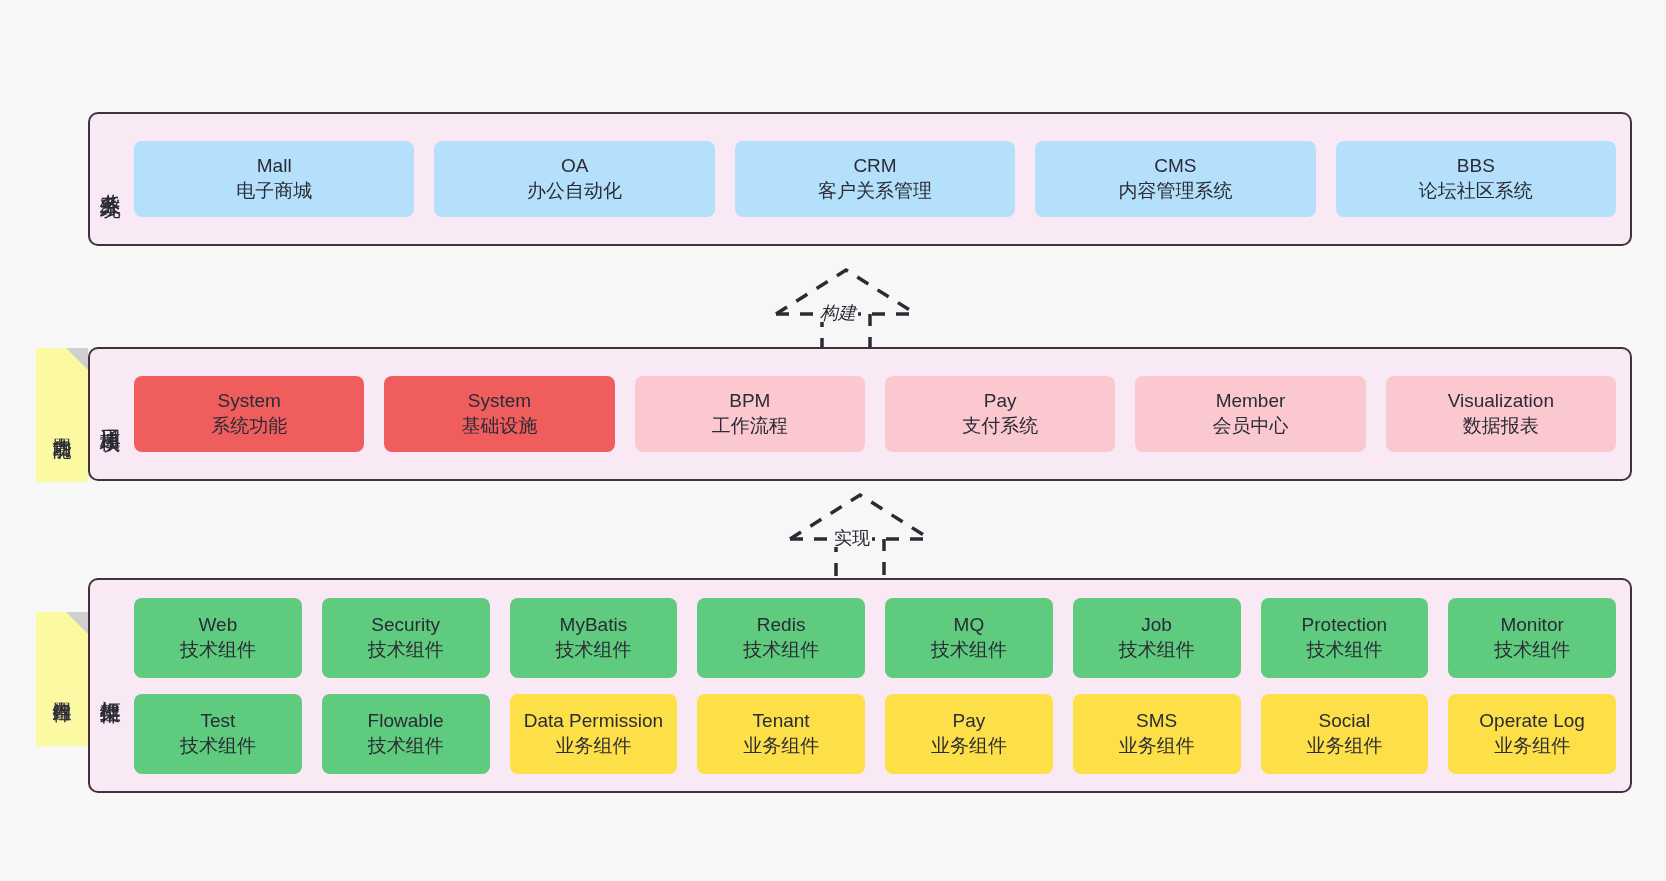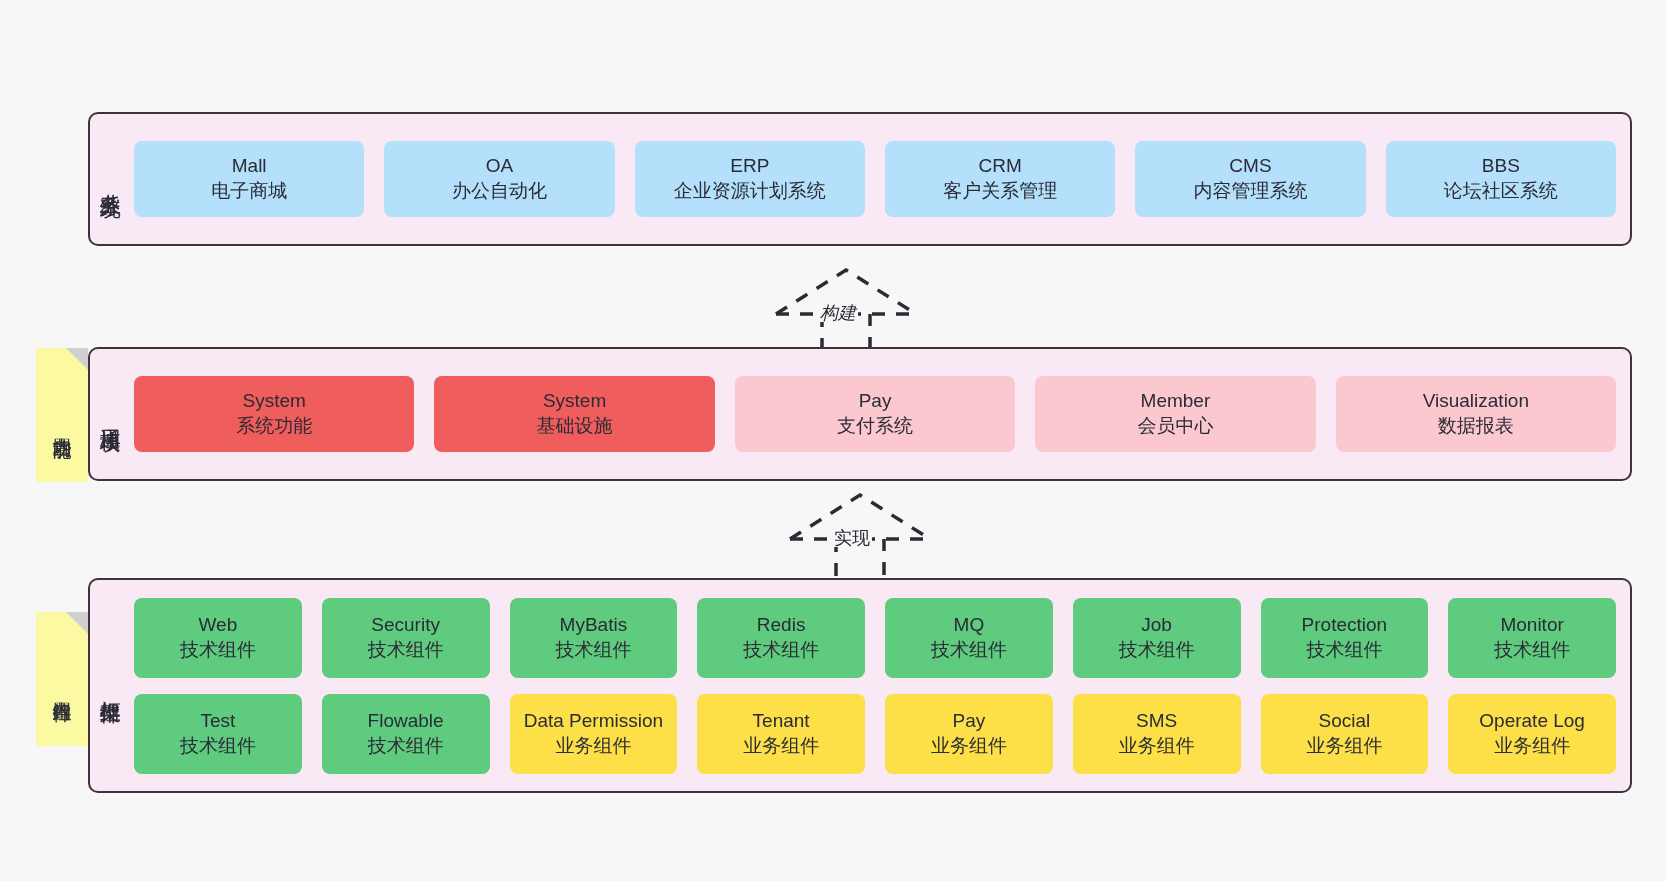--- a/index.html
+++ b/index.html
@@ -142,24 +142,20 @@
       <div class="row">
         <div class="cell c-blue">
           <span class="en">Mall</span>
           <span class="cn">电子商城</span>
         </div>
         <div class="cell c-blue">
           <span class="en">OA</span>
           <span class="cn">办公自动化</span>
         </div>
         <div class="cell c-blue">
-          <span class="en">ERP</span>
-          <span class="cn">企业资源计划系统</span>
-        </div>
-        <div class="cell c-blue">
           <span class="en">CRM</span>
           <span class="cn">客户关系管理</span>
         </div>
         <div class="cell c-blue">
           <span class="en">CMS</span>
           <span class="cn">内容管理系统</span>
         </div>
         <div class="cell c-blue">
           <span class="en">BBS</span>
           <span class="cn">论坛社区系统</span>
@@ -190,20 +186,24 @@
       <div class="row">
         <div class="cell c-red">
           <span class="en">System</span>
           <span class="cn">系统功能</span>
         </div>
         <div class="cell c-red">
           <span class="en">System</span>
           <span class="cn">基础设施</span>
         </div>
         <div class="cell c-pink">
+          <span class="en">BPM</span>
+          <span class="cn">工作流程</span>
+        </div>
+        <div class="cell c-pink">
           <span class="en">Pay</span>
           <span class="cn">支付系统</span>
         </div>
         <div class="cell c-pink">
           <span class="en">Member</span>
           <span class="cn">会员中心</span>
         </div>
         <div class="cell c-pink">
           <span class="en">Visualization</span>
           <span class="cn">数据报表</span>

